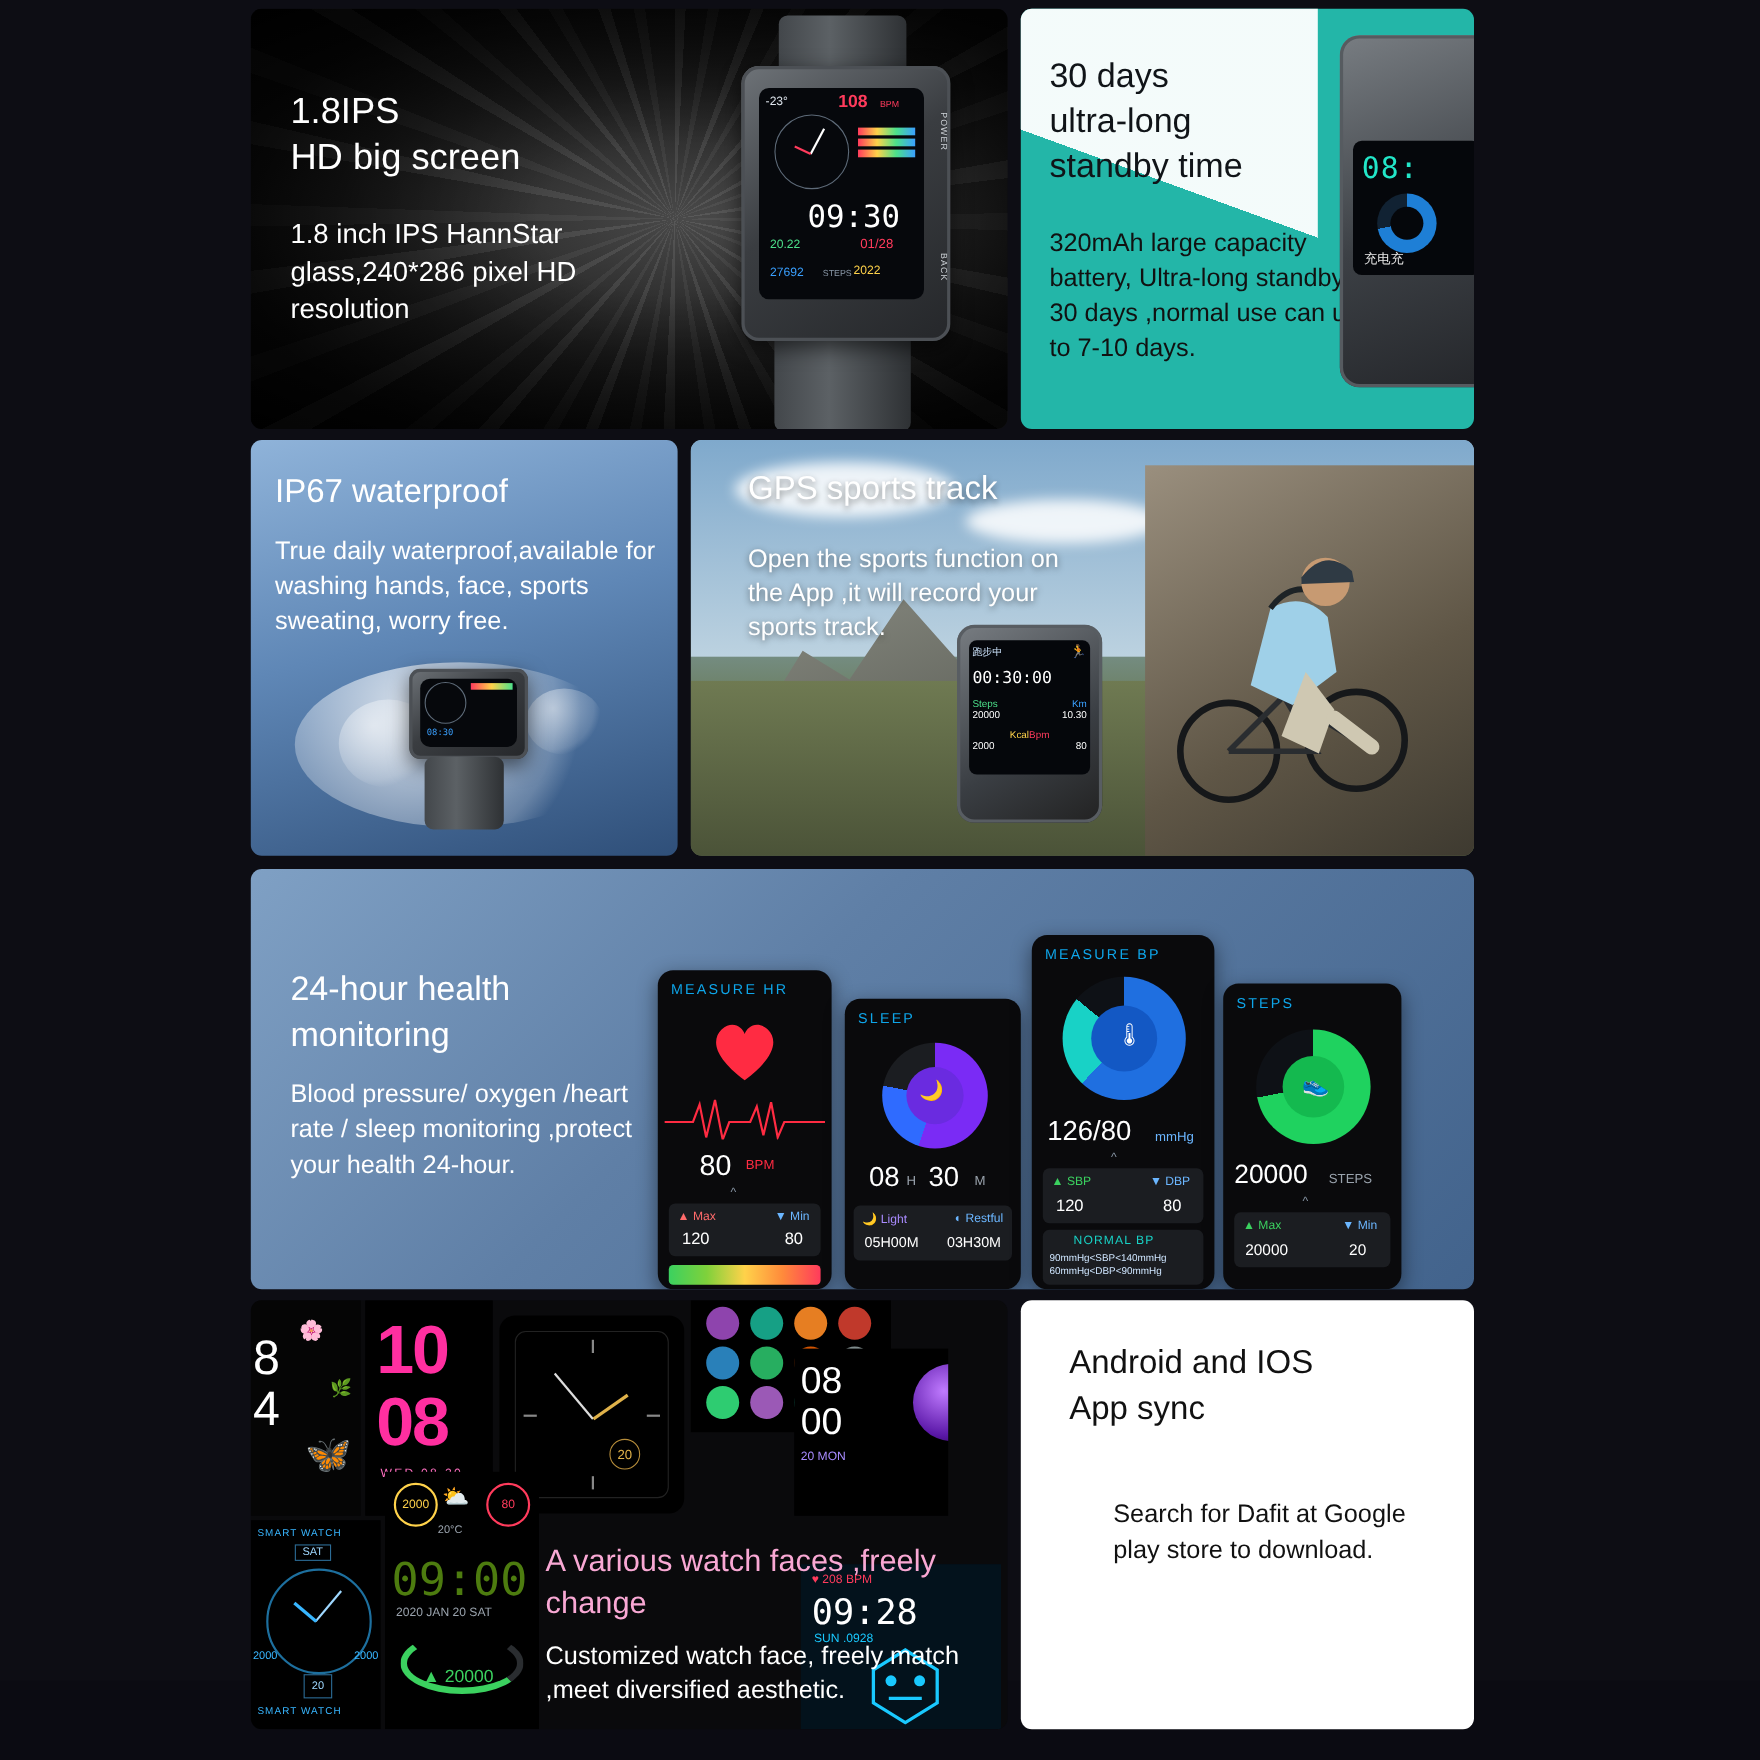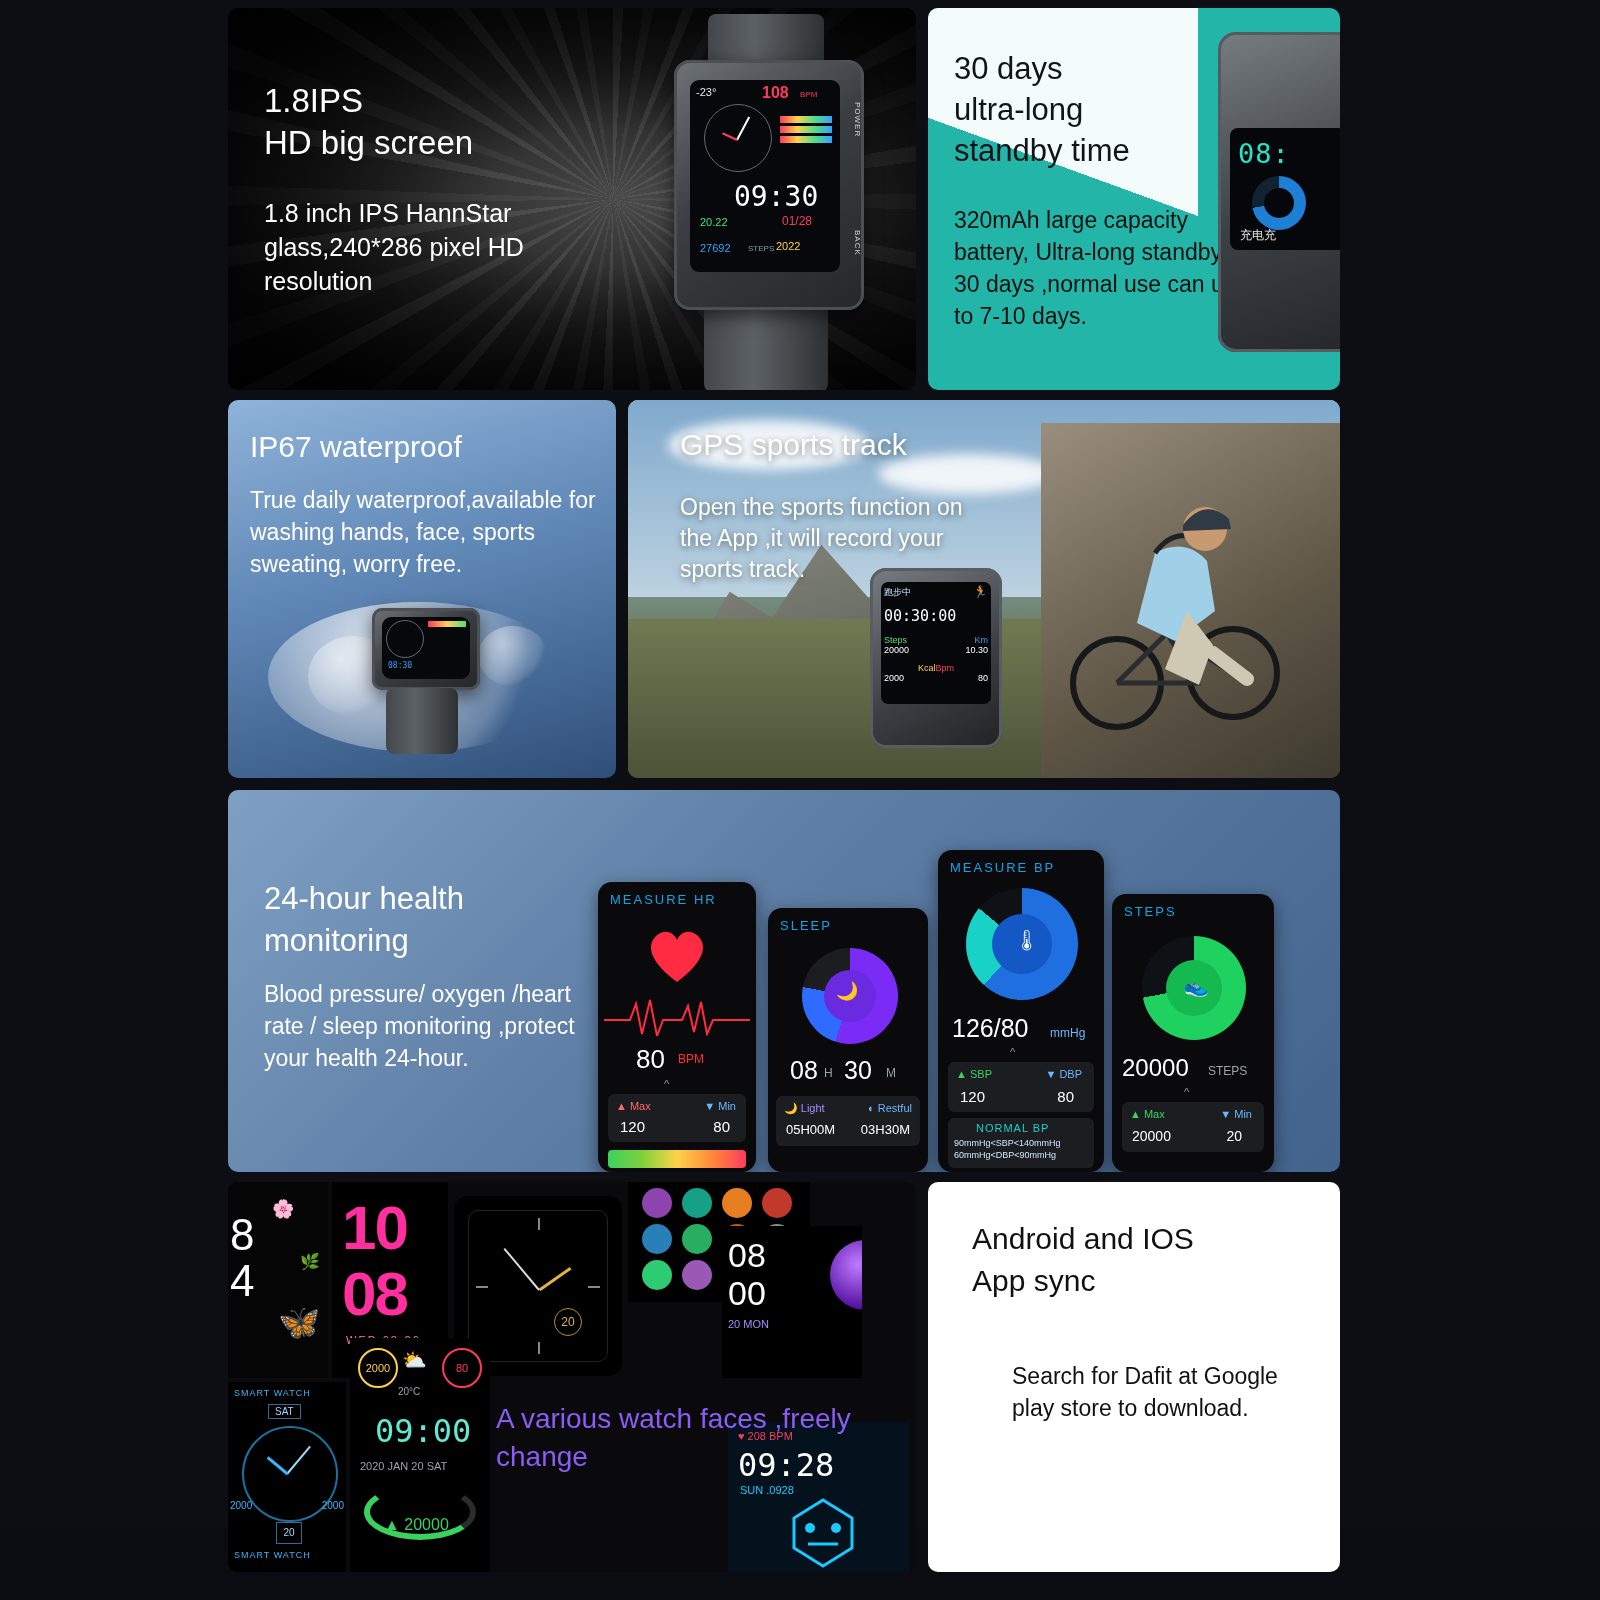--- a/index.html
+++ b/index.html
@@ -91,21 +91,21 @@
     background:linear-gradient(135deg,#7fa0c4 0%,#5f7fa6 40%,#42638c 100%);}
   #c-health .t1{position:absolute;left:36px;top:88px;color:#fff;font-size:31px;line-height:42px;}
   #c-health .t2{position:absolute;left:36px;top:188px;color:#fff;font-size:23px;line-height:32px;width:330px;}
   .hcard{position:absolute;background:#0a0a0c;border-radius:14px;color:#fff;box-shadow:0 6px 18px rgba(0,0,0,.45);overflow:hidden;}
   .hcard .hlabel{position:absolute;left:12px;top:10px;font-size:13px;letter-spacing:2px;color:#0ea5e9;}
   .subbox{position:absolute;background:#1b1d21;border-radius:6px;}
 
   
   #c-faces{left:0px;top:1182px;width:688px;height:390px;background:#0a0a0c;}
   .face{position:absolute;background:#000;overflow:hidden;}
-  #c-faces .t1{position:absolute;left:268px;top:218px;color:#8b5cf6;font-size:28px;line-height:38px;width:360px;}
+  #c-faces .t1{position:absolute;left:268px;top:218px;color:#f9a8d4;font-size:28px;line-height:38px;width:360px;}
   #c-faces .t2{position:absolute;left:268px;top:308px;color:#fff;font-size:23px;line-height:31px;width:400px;}
 
   
   #c-app{left:700px;top:1182px;width:412px;height:390px;background:#fff;}
   #c-app .t1{position:absolute;left:44px;top:36px;color:#111;font-size:30px;line-height:42px;}
   #c-app .t2{position:absolute;left:84px;top:178px;color:#111;font-size:23px;line-height:32px;width:290px;}
 
   .lbl{position:absolute;}
 </style>
 </head>
@@ -389,39 +389,40 @@
       <div style="position:absolute;right:2px;top:118px;color:#38b6ff;font-size:10px;">2000</div>
       <div style="position:absolute;left:48px;top:140px;width:24px;height:20px;border:1px solid #2c6c96;color:#9fd8ff;font-size:10px;text-align:center;line-height:20px;">20</div>
       <div style="position:absolute;left:6px;top:168px;color:#38b6ff;font-size:9px;letter-spacing:1px;">SMART WATCH</div>
     </div>
 
     <div class="face" style="left:122px;top:156px;width:140px;height:234px;">
       <div style="position:absolute;left:8px;top:10px;width:36px;height:36px;border-radius:50%;border:2px solid #ffd24a;color:#ffd24a;font-size:11px;text-align:center;line-height:36px;">2000</div>
       <div style="position:absolute;left:52px;top:10px;font-size:20px;">⛅</div>
       <div style="position:absolute;left:92px;top:10px;width:36px;height:36px;border-radius:50%;border:2px solid #ff3b5c;color:#ff3b5c;font-size:11px;text-align:center;line-height:36px;">80</div>
       <div style="position:absolute;left:48px;top:48px;color:#9aa3ad;font-size:10px;">20°C</div>
-      <div style="position:absolute;left:6px;top:74px;color:#5eead4;font-size:32px;font-family:'DejaVu Sans Mono',monospace;margin-left:19px;">09:00</div>
+      <div style="position:absolute;left:6px;top:74px;color:#4d7c0f;font-size:41px;font-family:'DejaVu Sans Mono',monospace;">09:00</div>
       <div style="position:absolute;left:10px;top:122px;color:#9aa3ad;font-size:11px;">2020 JAN 20 SAT</div>
       <div style="position:absolute;left:14px;top:146px;width:112px;height:56px;border-radius:50%;border-bottom:6px solid #3bd15f;border-left:6px solid #3bd15f;border-right:6px solid #2a2d30;border-top:6px solid transparent;box-sizing:border-box;"></div>
       <div style="position:absolute;left:34px;top:178px;color:#3bd15f;font-size:16px;">▲ <span>20000</span></div>
     </div>
 
     <div class="face" style="left:500px;top:240px;width:182px;height:150px;background:#03121c;">
       <div style="position:absolute;left:10px;top:8px;color:#ff3b5c;font-size:11px;">♥ <span>208 BPM</span></div>
       <div style="position:absolute;left:10px;top:24px;color:#fff;font-size:32px;font-family:'DejaVu Sans Mono',monospace;">09:28</div>
       <div style="position:absolute;left:12px;top:62px;color:#19c9ff;font-size:11px;">SUN .0928</div>
       <svg style="position:absolute;left:40px;top:76px;" width="110" height="70" viewBox="0 0 110 70">
         <path d="M55 2 L84 20 L84 50 L55 68 L26 50 L26 20 Z" fill="none" stroke="#19c9ff" stroke-width="3"></path>
         <circle cx="42" cy="30" r="5" fill="#19c9ff"></circle>
             <circle cx="68" cy="30" r="5" fill="#19c9ff"></circle>
         <path d="M40 46 h30" stroke="#19c9ff" stroke-width="3"></path>
       </svg>
     </div>
 
     <div class="t1">A various watch faces ,freely change</div>
+    <div class="t2">Customized watch face, freely match ,meet diversified aesthetic.</div>
   </div>
 
   <div class="card" id="c-app">
     <div class="t1">
       <div>Android and IOS</div>
       <div>App sync</div>
     </div>
     <div class="t2">Search for Dafit at Google play store to download.</div>
   </div>
 

